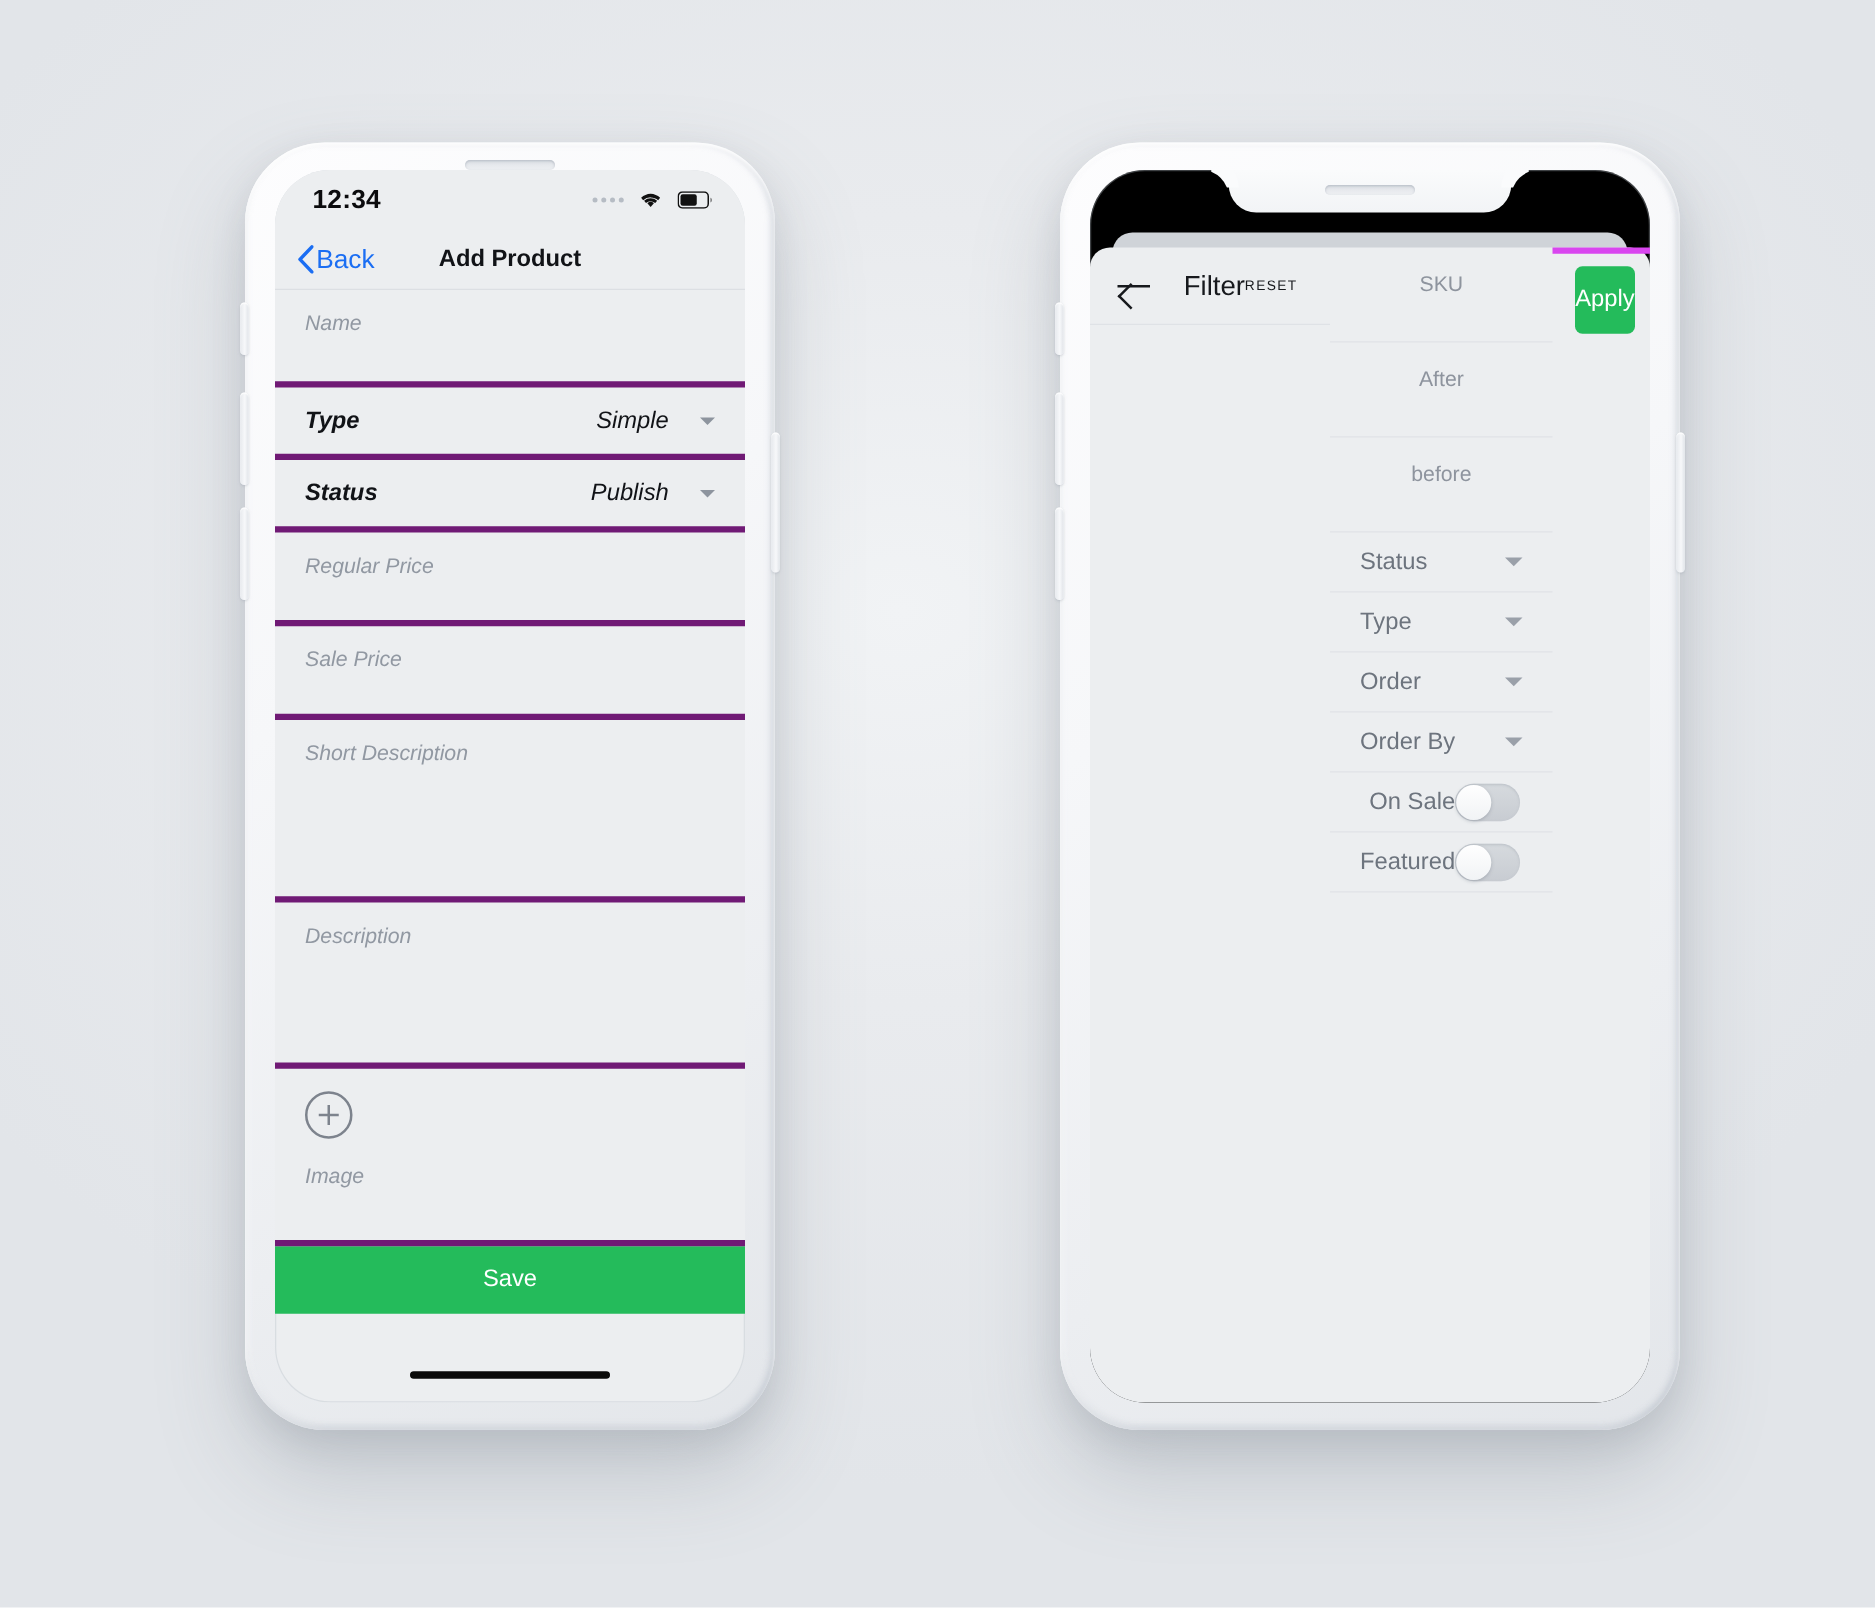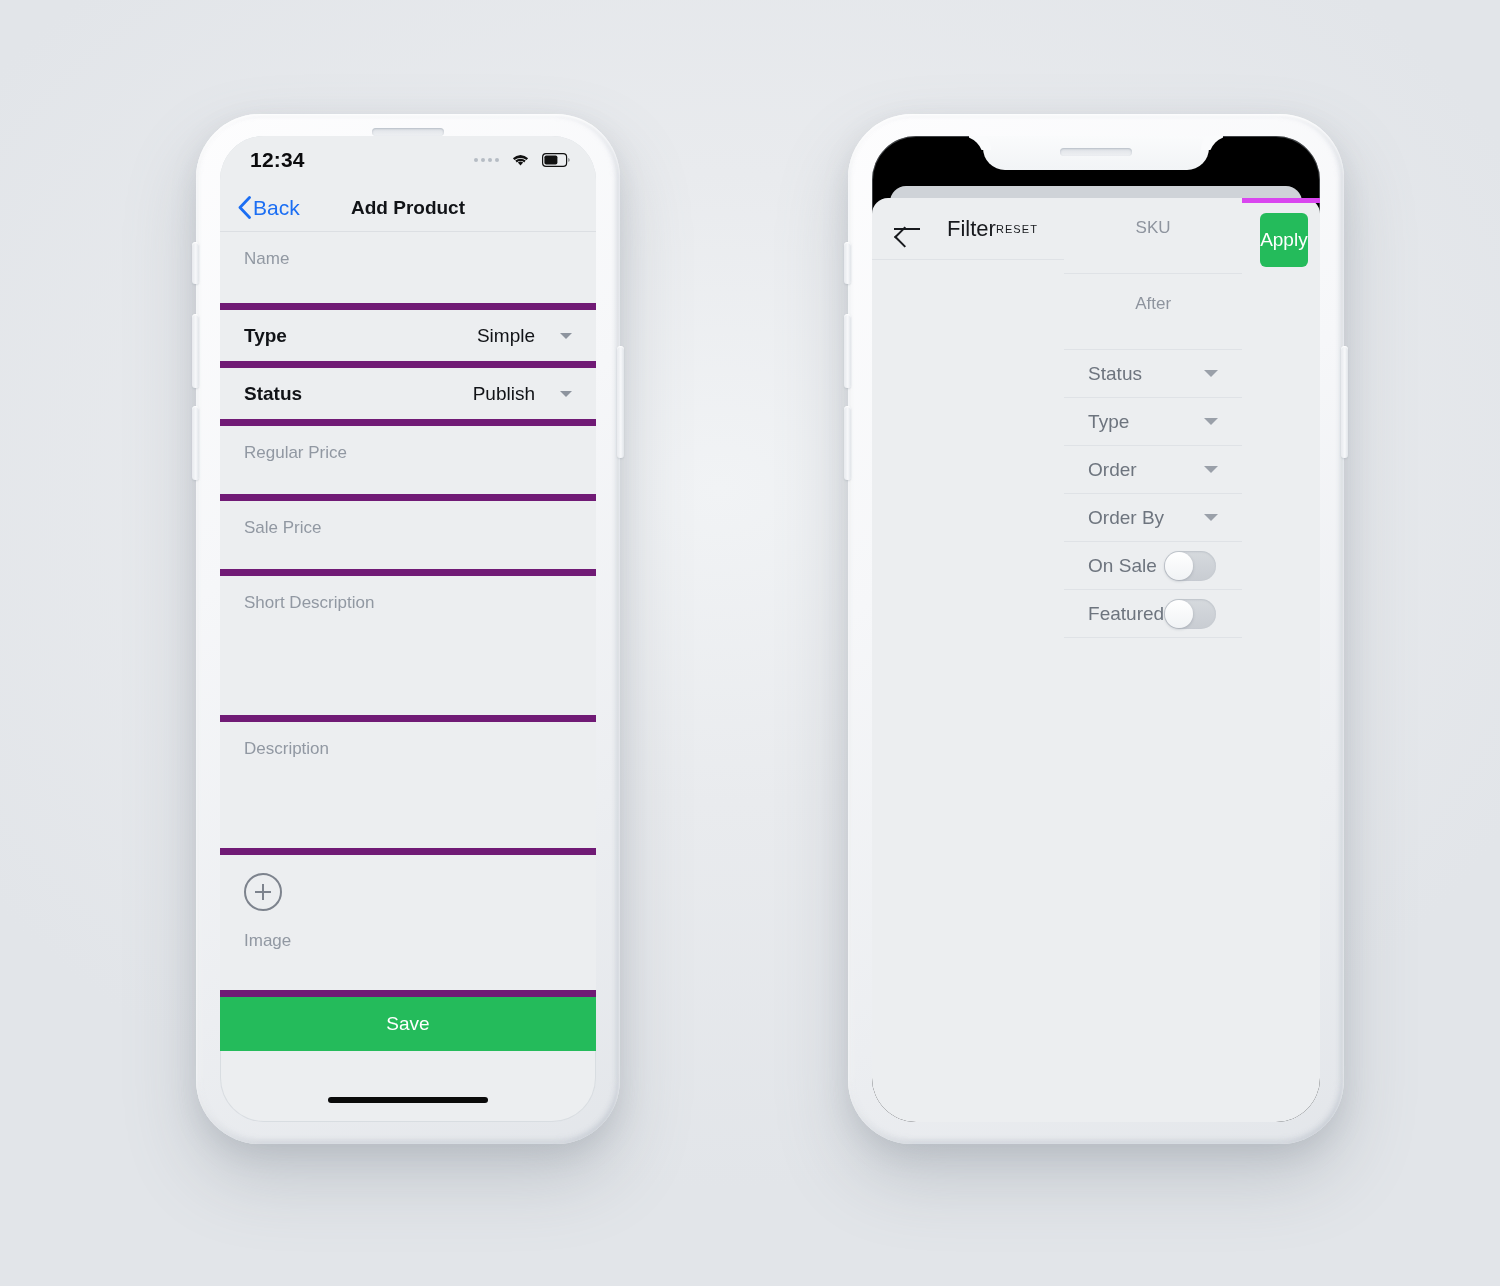--- a/index.html
+++ b/index.html
@@ -77,21 +77,21 @@
     border-bottom: 1px solid #dcdfe3;
   }
   .back-btn { display:flex; align-items:center; gap:2px; color:#1b6ef3; cursor:pointer; }
   .back-label { font-size:21px; color:#1b6ef3; }
   .nav-title {
     position:absolute; left:0; right:0; text-align:center;
     font-size:19px; font-weight:700; color:#111317; pointer-events:none;
   }
 
   .ios-list { background:#eceef0; }
-  .row { border-bottom:7px solid #701a75; padding: 0 24px; position:relative; }
+  .row { border-bottom:5px solid #701a75; padding: 0 24px; position:relative;font-style:italic; }
   .row-field { padding-top:17px; }
   .row-field .ph { font-size:17px; color:#9198a2; }
   .h-name { height:78px; }
   .h-price { height:75px; }
   .h-short { height:146px; }
   .h-desc  { height:133px; }
   .h-image { height:124px; }
 
   .row-select {
     height:58px; display:flex; align-items:center; justify-content:space-between;
@@ -176,21 +176,21 @@
     height:48px; padding: 0 24px; display:flex; align-items:center;
     justify-content:space-between; border-bottom:1px solid #dfe2e6;
   }
   .md-select .lbl { font-size:19px; color:#6d747e; }
   .caret-md {
     width:0;height:0;border-left:7px solid transparent;border-right:7px solid transparent;
     border-top:7px solid #9aa0a9;
   }
   .md-toggle-row {
     height:48px; padding: 0 26px 0 24px; display:flex; align-items:center;
-    justify-content:space-between; border-bottom:1px solid #dfe2e6;
+    justify-content:flex-end; border-bottom:1px solid #dfe2e6;
   }
   .md-toggle-row .lbl { font-size:19px; color:#6d747e; }
   .switch {
     width:52px; height:30px; border-radius:16px;
     background: linear-gradient(180deg,#d6dade,#c8ccd2);
     position:relative; cursor:pointer;
     box-shadow: inset 0 1px 2px rgba(140,148,160,.35);
   }
   .switch .knob {
     position:absolute; left:1px; top:1px; width:28px; height:28px; border-radius:50%;
@@ -319,20 +319,23 @@
       </div>
 
       <div class="md-list">
 
         <div class="md-field">
           <span class="ph">SKU</span>
         </div>
         <div class="md-field">
           <span class="ph">After</span>
         </div>
+        <div class="md-field">
+          <span class="ph">before</span>
+        </div>
 
         <div class="md-select">
           <span class="lbl">Status</span>
           <span class="caret-md"></span>
         </div>
         <div class="md-select">
           <span class="lbl">Type</span>
           <span class="caret-md"></span>
         </div>
         <div class="md-select">

